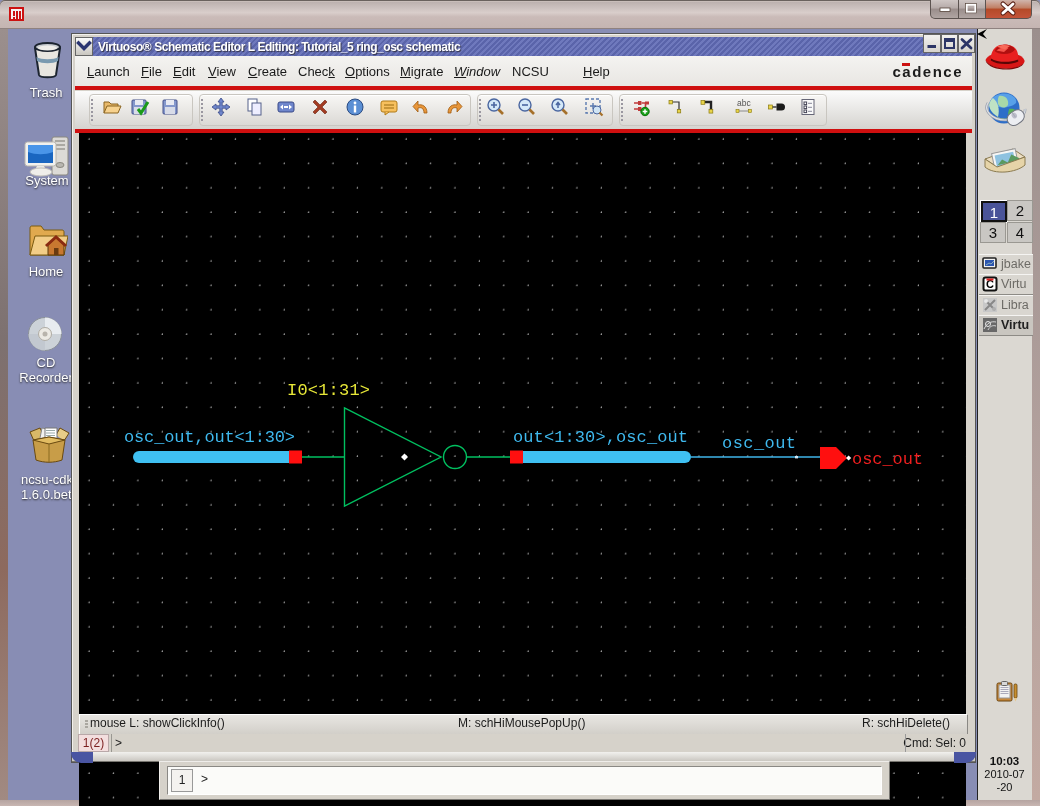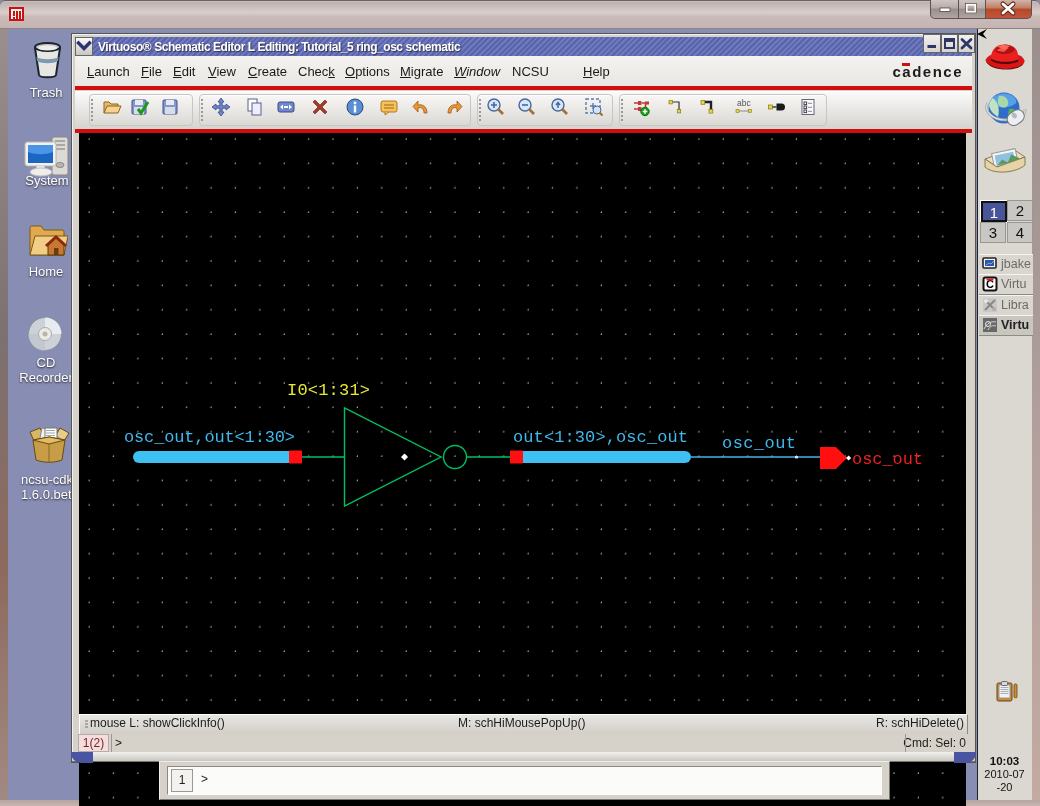--- a/index.html
+++ b/index.html
@@ -427,21 +427,21 @@
     <text x="773" y="331" fill="#ef1f1f" textLength="71">osc_out</text>
   </svg>
   </div>
   <div class="abs" style="left:0;bottom:0;right:0;height:9px;background:linear-gradient(#f2f1ee,#cac7c1);border-bottom:1px solid #77756f;"></div>
   <div class="abs" style="left:-1px;bottom:-1px;width:22px;height:11px;background:#4a55a2;border-radius:0 0 0 10px;"></div>
   <div class="abs" style="right:-1px;bottom:-1px;width:22px;height:11px;background:#4a55a2;border-radius:0 0 10px 0;"></div>
   <div id="sbar1">
     <div style="position:absolute;left:5px;top:5px;width:3px;height:9px;background:repeating-linear-gradient(#aaa7a0 0 2px,transparent 2px 3px);"></div>
       <span style="position:absolute;left:10px;top:1px;">mouse L: showClickInfo()</span>
     <span style="position:absolute;left:378px;top:1px;">M: schHiMousePopUp()</span>
-    <span style="position:absolute;right:3px;top:1px;">R: schHiDelete()</span>
+    <span style="position:absolute;right:17px;top:1px;">R: schHiDelete()</span>
   </div>
   <div id="sbar2">
     <div id="sb2num">1(2)</div>
       <div style="position:absolute;left:36px;top:0;width:1px;height:18px;background:#9a9892;"></div>
     <span style="position:absolute;left:40px;top:2px;">&gt;</span>
     <span style="position:absolute;right:6px;top:2px;">Cmd: Sel: 0</span>
     <div style="position:absolute;right:66px;top:0;width:1px;height:18px;background:#999;"></div>
   </div>
 </div>
 

